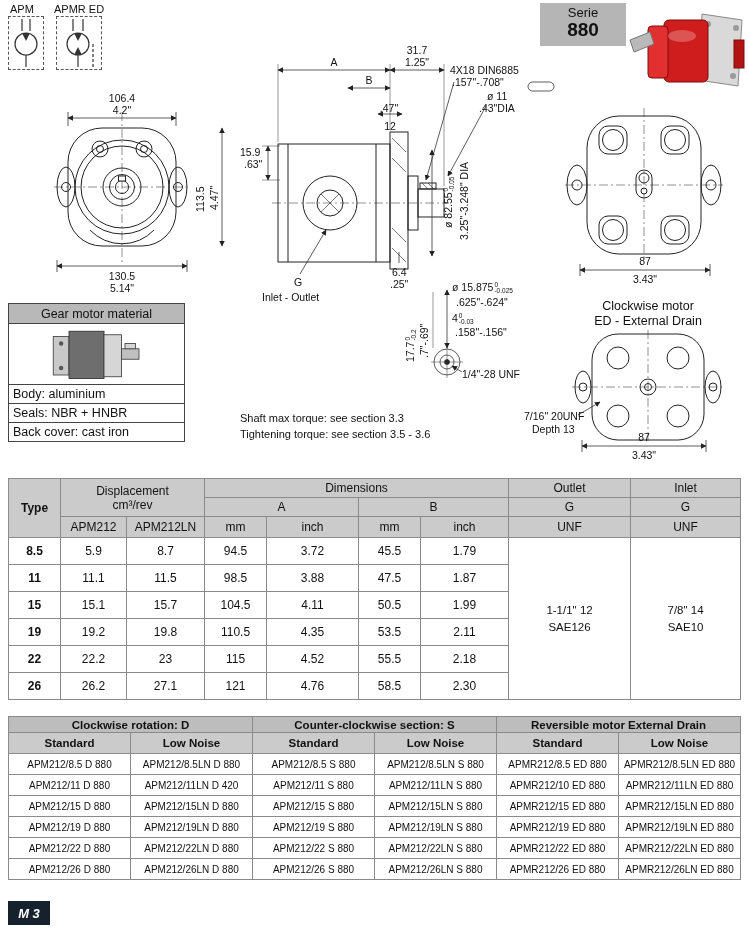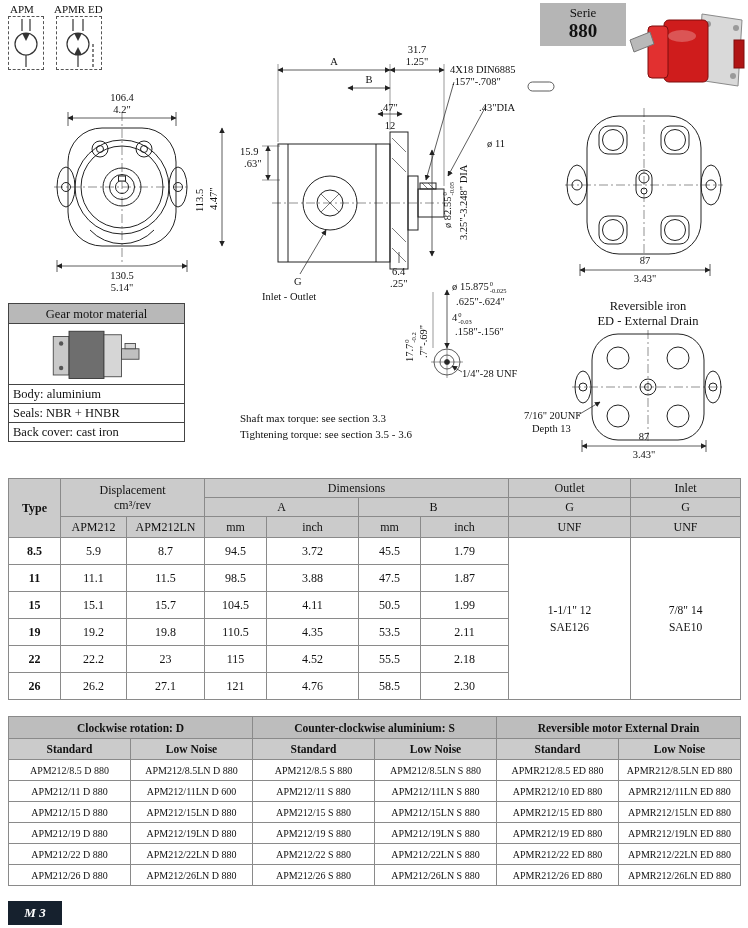--- a/index.html
+++ b/index.html
@@ -1,18 +1,18 @@
 <!DOCTYPE html>
 <html><head>
 <meta charset="utf-8">
 <style>
   * { margin:0; padding:0; box-sizing:border-box; }
   html,body { background:#fff; }
   body { width:748px; height:928px; font-family:"Liberation Sans", sans-serif; color:#111; }
-  .page { position:relative; width:748px; height:928px; background:#fff; overflow:hidden;font-family:Liberation Serif, serif; }
+  .page { position:relative; width:748px; height:928px; background:#fff; overflow:hidden; }
   .abs { position:absolute; }
   .lbl { position:absolute; font-size:10.5px; line-height:1.15; white-space:nowrap; color:#111; }
   .c { text-align:center; }
   .vlbl { position:absolute; font-size:10.5px; white-space:nowrap; transform:rotate(-90deg); transform-origin:0 0; color:#111; }
   .tol { display:inline-flex; flex-direction:column; font-size:6.5px; line-height:6.5px; vertical-align:middle; margin-left:1px; text-align:left; }
   .note { font-size:11px; }
   .sym-label { position:absolute; font-size:11px; }
   .sym-box { position:absolute; border:1px dashed #555; background:#fff; }
   .serie-box { position:absolute; left:540px; top:3px; width:86px; height:43px; background:#b5b5b5; text-align:center; }
   .serie-box .s1 { font-size:13px; padding-top:2px; }
@@ -29,25 +29,25 @@
   .dim-table th, .dim-table td { border:1px solid #8a8a8a; text-align:center; vertical-align:middle; padding:0 2px; }
   .dim-table thead th { background:#cbcbcb; font-weight:normal; height:19px; }
   .dim-table thead tr:last-child th { height:21px; }
   .dim-table th.h-type { font-weight:bold; }
   .dim-table tbody td { height:27px; background:#fff; }
   .dim-table tbody td.type-cell { font-weight:bold; }
   .dim-table td.port-cell { font-size:11.5px; line-height:1.4; }
 
   .order-table { width:732px; font-size:10px; }
   .order-table th, .order-table td { border:1px solid #8a8a8a; text-align:center; vertical-align:middle; }
-  .order-table thead tr.g th { background:#bdbdbd; font-weight:bold; font-size:11.5px; height:22px; }
+  .order-table thead tr.g th { background:#bdbdbd; font-weight:bold; font-size:11.5px; height:16px; }
   .order-table thead tr.s th { background:#cbcbcb; font-weight:bold; font-size:11.5px; height:21px; }
   .order-table tbody td { height:21px; background:#fff; }
 
-  .footer-badge { position:absolute; left:8px; top:901px; width:54px; height:24px; background:#16212e;
+  .footer-badge { position:absolute; left:8px; top:901px; width:42px; height:24px; background:#16212e;
     color:#fff; display:flex; align-items:center; justify-content:center; font-size:13px; font-weight:bold; font-style:italic; }
   svg { display:block; }
 </style>
 </head>
 <body>
 
 <div class="page">
 
   <div class="sym-label" style="left:10px;top:3px;">APM</div>
   <div class="sym-label" style="left:54px;top:3px;">APMR ED</div>
@@ -249,21 +249,21 @@
   <div class="lbl c" style="left:390px;top:56px;width:54px;">1.25"</div>
   <div class="lbl c" style="left:348px;top:74px;width:42px;">B</div>
   <div class="lbl c" style="left:378px;top:90px;width:24px;margin-top:30px;">12</div>
   <div class="lbl c" style="left:374px;top:102px;width:30px;">.47"</div>
   <div class="lbl" style="left:240px;top:146px;">15.9</div>
   <div class="lbl" style="left:244px;top:158px;">.63"</div>
   <div class="lbl" style="left:392px;top:266px;">6.4</div>
   <div class="lbl" style="left:390px;top:278px;">.25"</div>
   <div class="lbl" style="left:450px;top:64px;">4X18 DIN6885</div>
   <div class="lbl" style="left:452px;top:76px;">.157"-.708"</div>
-  <div class="lbl" style="left:487px;top:90px;margin-top:48px;">ø 11</div>
+  <div class="lbl" style="left:487px;top:90px;">ø 11</div>
   <div class="lbl" style="left:479px;top:102px;">.43"DIA</div>
   <div class="vlbl" style="left:442px;top:228px;">
     <span>ø 82.55</span><span class="tol">
         <span>0</span>
         <span>-0.05</span>
       </span>
   </div>
   <div class="vlbl" style="left:458px;top:240px;">3.25"-3.248" DIA</div>
   <div class="lbl" style="left:294px;top:276px;">G</div>
   <div class="lbl" style="left:262px;top:291px;">Inlet - Outlet</div>
@@ -287,21 +287,21 @@
         <span>0</span>
         <span>-0.2</span>
       </span>
   </div>
   <div class="vlbl" style="left:418px;top:358px;">.7"-.69"</div>
   <div class="lbl" style="left:462px;top:368px;">1/4"-28 UNF</div>
 
   <div class="lbl c" style="left:580px;top:255px;width:130px;">87</div>
   <div class="lbl c" style="left:580px;top:273px;width:130px;">3.43"</div>
 
-  <div class="rev-title" style="top:299px;">Reversible iron</div>
+  <div class="rev-title" style="top:299px;">Clockwise motor</div>
   <div class="rev-title" style="top:314px;">ED - External Drain</div>
   <div class="lbl" style="left:524px;top:410px;">7/16" 20UNF</div>
   <div class="lbl" style="left:532px;top:423px;">Depth 13</div>
   <div class="lbl c" style="left:582px;top:431px;width:124px;">87</div>
   <div class="lbl c" style="left:582px;top:449px;width:124px;">3.43"</div>
 
   <div class="mat-box">
     <div class="mat-title">Gear motor material</div>
     <div class="mat-img">
       <svg width="120" height="56" viewBox="0 0 120 64">
@@ -436,21 +436,21 @@
           <col style="width:122px">
           <col style="width:122px">
           <col style="width:122px">
           <col style="width:122px">
           <col style="width:122px">
           <col style="width:122px">
         </colgroup>
       <thead>
         <tr class="g">
           <th colspan="2">Clockwise rotation: D</th>
-          <th colspan="2">Counter-clockwise aluminium: S</th>
+          <th colspan="2">Counter-clockwise section: S</th>
           <th colspan="2">Reversible motor External Drain</th>
         </tr>
         <tr class="s">
           <th>Standard</th>
           <th>Low Noise</th>
           <th>Standard</th>
           <th>Low Noise</th>
           <th>Standard</th>
           <th>Low Noise</th>
         </tr>
@@ -459,21 +459,21 @@
           <tr>
             <td>APM212/8.5 D 880</td>
             <td>APM212/8.5LN D 880</td>
             <td>APM212/8.5 S 880</td>
             <td>APM212/8.5LN S 880</td>
             <td>APMR212/8.5 ED 880</td>
             <td>APMR212/8.5LN ED 880</td>
           </tr>
           <tr>
             <td>APM212/11 D 880</td>
-            <td>APM212/11LN D 600</td>
+            <td>APM212/11LN D 420</td>
             <td>APM212/11 S 880</td>
             <td>APM212/11LN S 880</td>
             <td>APMR212/10 ED 880</td>
             <td>APMR212/11LN ED 880</td>
           </tr>
           <tr>
             <td>APM212/15 D 880</td>
             <td>APM212/15LN D 880</td>
             <td>APM212/15 S 880</td>
             <td>APM212/15LN S 880</td>

